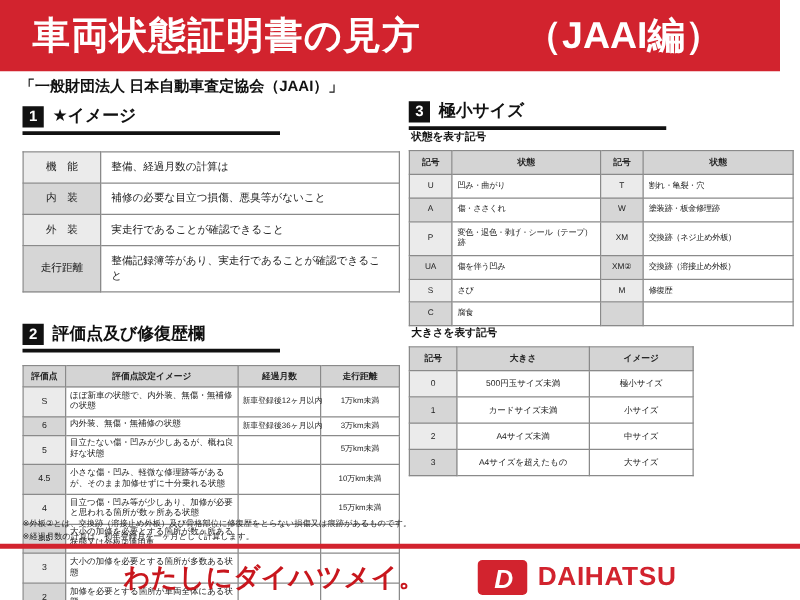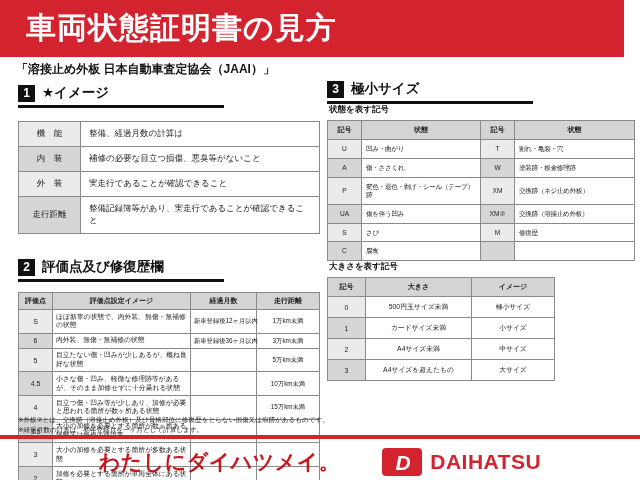--- a/index.html
+++ b/index.html
@@ -55,23 +55,24 @@
   .brandbox{display:flex;align-items:center;gap:8px;}
   .brandname{font-size:21px;font-weight:bold;color:#d2232e;letter-spacing:0.5px;}
 </style>
 </head>
 <body>
 
 <div id="page">
 
   <div class="banner">
     <span class="t1">車両状態証明書の見方</span>
-  </div>
-
-  <div class="subtitle">「溶接止め外板 日本自動車査定協会（JAAI）」</div>
+    <span class="t2">（JAAI編）</span>
+  </div>
+
+  <div class="subtitle">「一般財団法人 日本自動車査定協会（JAAI）」</div>
 
   <div class="col-left">
 
     <div class="sec">
       <span class="num">1</span>
       <span class="st">★イメージ</span>
     </div>
 
     <table class="tbl1">
       <colgroup>

